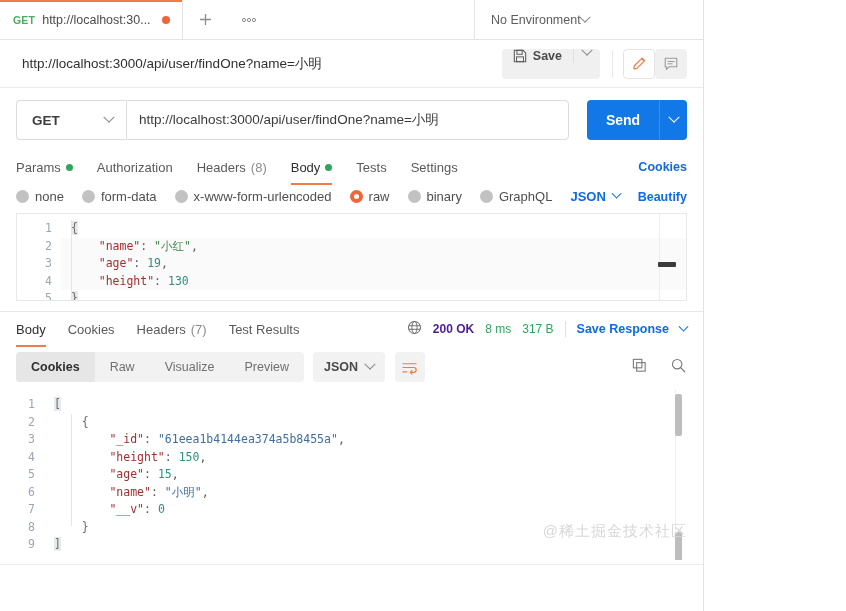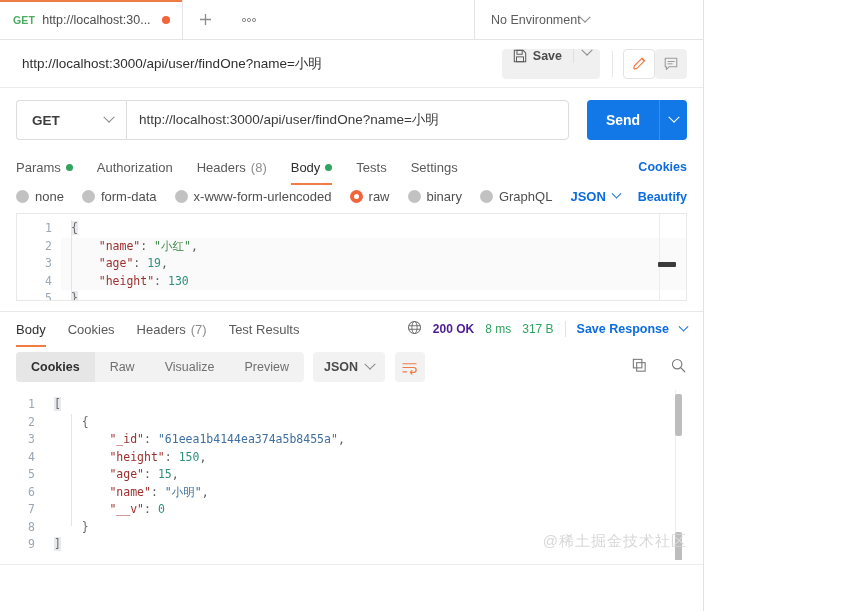--- a/index.html
+++ b/index.html
@@ -298,21 +298,21 @@
     width: 30px; height: 30px; margin-left: 10px;
     background: #f2f2f2; border-radius: 4px; cursor: pointer;
   }
   .res-icons {
     position: absolute; right: 16px;
     display: flex; align-items: center; gap: 22px;
   }
 
   .resbody { position: relative; height: 175px; }
   .watermark {
-    position: absolute; right: 16px; bottom: 14px;
+    position: absolute; right: 16px; bottom: 24px;
     font-size: 15px; color: #d8d8d8; letter-spacing: 1px;
     user-select: none;
   }
   .bottom-rule {
     position: absolute; left: 0; right: 0; bottom: 0;
     height: 1px; background: #ececec;
   }
 </style>
 </head>
 <body>

